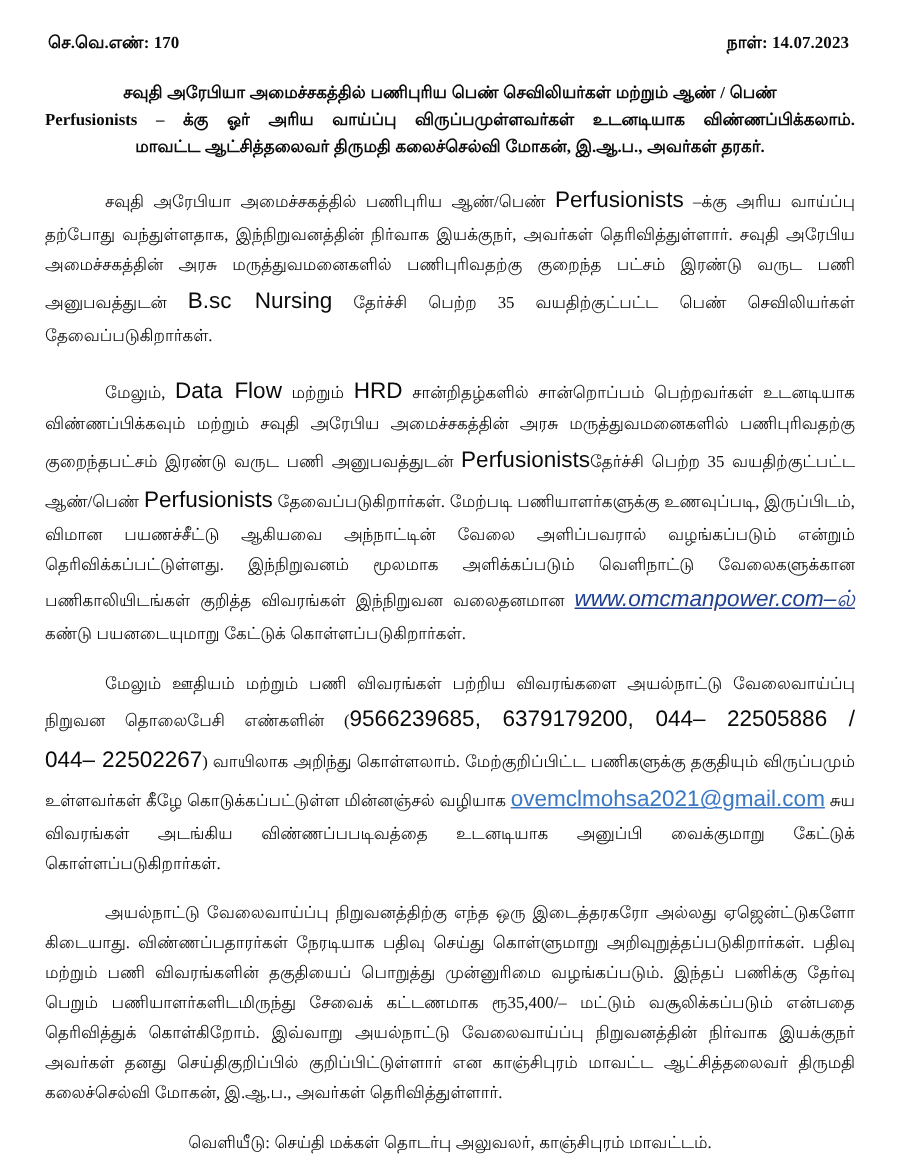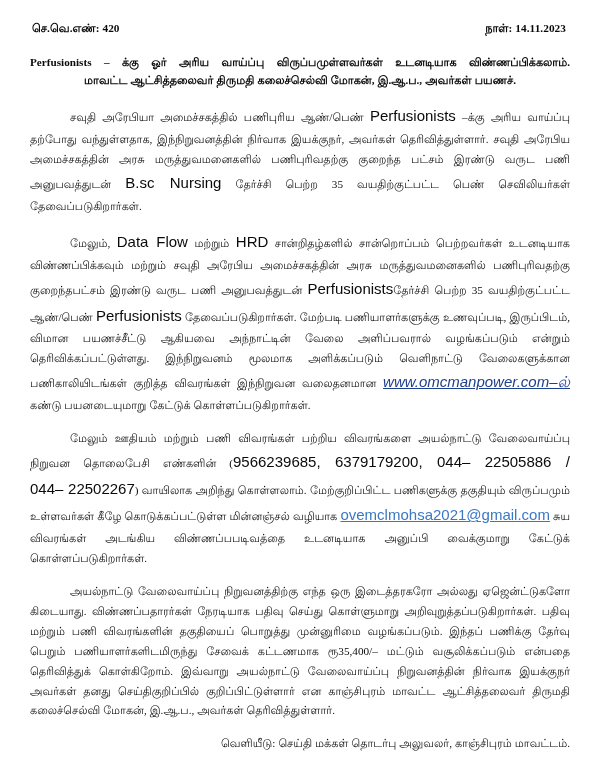--- a/index.html
+++ b/index.html
@@ -67,21 +67,21 @@
   }
   .para.no-indent {
     text-indent: 0;
   }
   .para:first-of-type {
     margin-top: 14px;
   }
   .footer-line {
     font-size: 11.2px;
     line-height: 1.7;
-    text-align: right;
+    text-align: center;
     text-indent: 0;
   }
   
   a.weblink,
   a.maillink {
     text-decoration: underline;
     white-space: nowrap;
   }
   a.weblink {
     color: #1f3f8f;
@@ -95,27 +95,28 @@
     font-size: 15px;
   }
   .nowrap { white-space: nowrap; }
 </style>
 </head>
 <body>
 
 <div class="page">
 
   <div class="doc-header">
-    <span class="ref-no">செ.வெ.எண்: 420</span>
-    <span class="date">நாள்: 14.11.2023</span>
+    <span class="ref-no">செ.வெ.எண்: 170</span>
+    <span class="date">நாள்: 14.07.2023</span>
   </div>
 
   <div class="lead">
+    <span class="lead-line">சவுதி அரேபியா அமைச்சகத்தில் பணிபுரிய பெண் செவிலியர்கள் மற்றும் ஆண் / பெண்</span>
     <span class="lead-line justified">Perfusionists – க்கு ஓர் அரிய வாய்ப்பு விருப்பமுள்ளவர்கள் உடனடியாக விண்ணப்பிக்கலாம்.</span>
-    <span class="lead-line">மாவட்ட ஆட்சித்தலைவர் திருமதி கலைச்செல்வி மோகன், இ.ஆ.ப., அவர்கள் பயணச்.</span>
+    <span class="lead-line">மாவட்ட ஆட்சித்தலைவர் திருமதி கலைச்செல்வி மோகன், இ.ஆ.ப., அவர்கள் தரகர்.</span>
   </div>
 
   <p class="para">
     <span>சவுதி அரேபியா அமைச்சகத்தில் பணிபுரிய ஆண்/பெண் </span><span class="latin">Perfusionists</span><span> –க்கு அரிய வாய்ப்பு தற்போது வந்துள்ளதாக, இந்நிறுவனத்தின் நிர்வாக இயக்குநர், அவர்கள் தெரிவித்துள்ளார். சவுதி அரேபிய அமைச்சகத்தின் அரசு மருத்துவமனைகளில் பணிபுரிவதற்கு குறைந்த பட்சம் இரண்டு வருட பணி அனுபவத்துடன் </span><span class="latin">B.sc Nursing</span><span> தேர்ச்சி பெற்ற 35 வயதிற்குட்பட்ட பெண் செவிலியர்கள் தேவைப்படுகிறார்கள்.</span>
   </p>
 
   <p class="para">
     <span>மேலும், </span><span class="latin">Data Flow</span><span> மற்றும் </span><span class="latin">HRD</span><span> சான்றிதழ்களில் சான்றொப்பம் பெற்றவர்கள் உடனடியாக விண்ணப்பிக்கவும் மற்றும் சவுதி அரேபிய அமைச்சகத்தின் அரசு மருத்துவமனைகளில் பணிபுரிவதற்கு குறைந்தபட்சம் இரண்டு வருட பணி அனுபவத்துடன் </span><span class="latin">Perfusionists</span><span>தேர்ச்சி பெற்ற 35 வயதிற்குட்பட்ட ஆண்/பெண் </span><span class="latin">Perfusionists</span><span> தேவைப்படுகிறார்கள். மேற்படி பணியாளர்களுக்கு உணவுப்படி, இருப்பிடம், விமான பயணச்சீட்டு ஆகியவை அந்நாட்டின் வேலை அளிப்பவரால் வழங்கப்படும் என்றும் தெரிவிக்கப்பட்டுள்ளது. இந்நிறுவனம் மூலமாக அளிக்கப்படும் வெளிநாட்டு வேலைகளுக்கான பணிகாலியிடங்கள் குறித்த விவரங்கள் இந்நிறுவன வலைதனமான </span><a class="weblink latin" href="#">www.omcmanpower.com–ல்</a><span> கண்டு பயனடையுமாறு கேட்டுக் கொள்ளப்படுகிறார்கள்.</span>
   </p>
 

